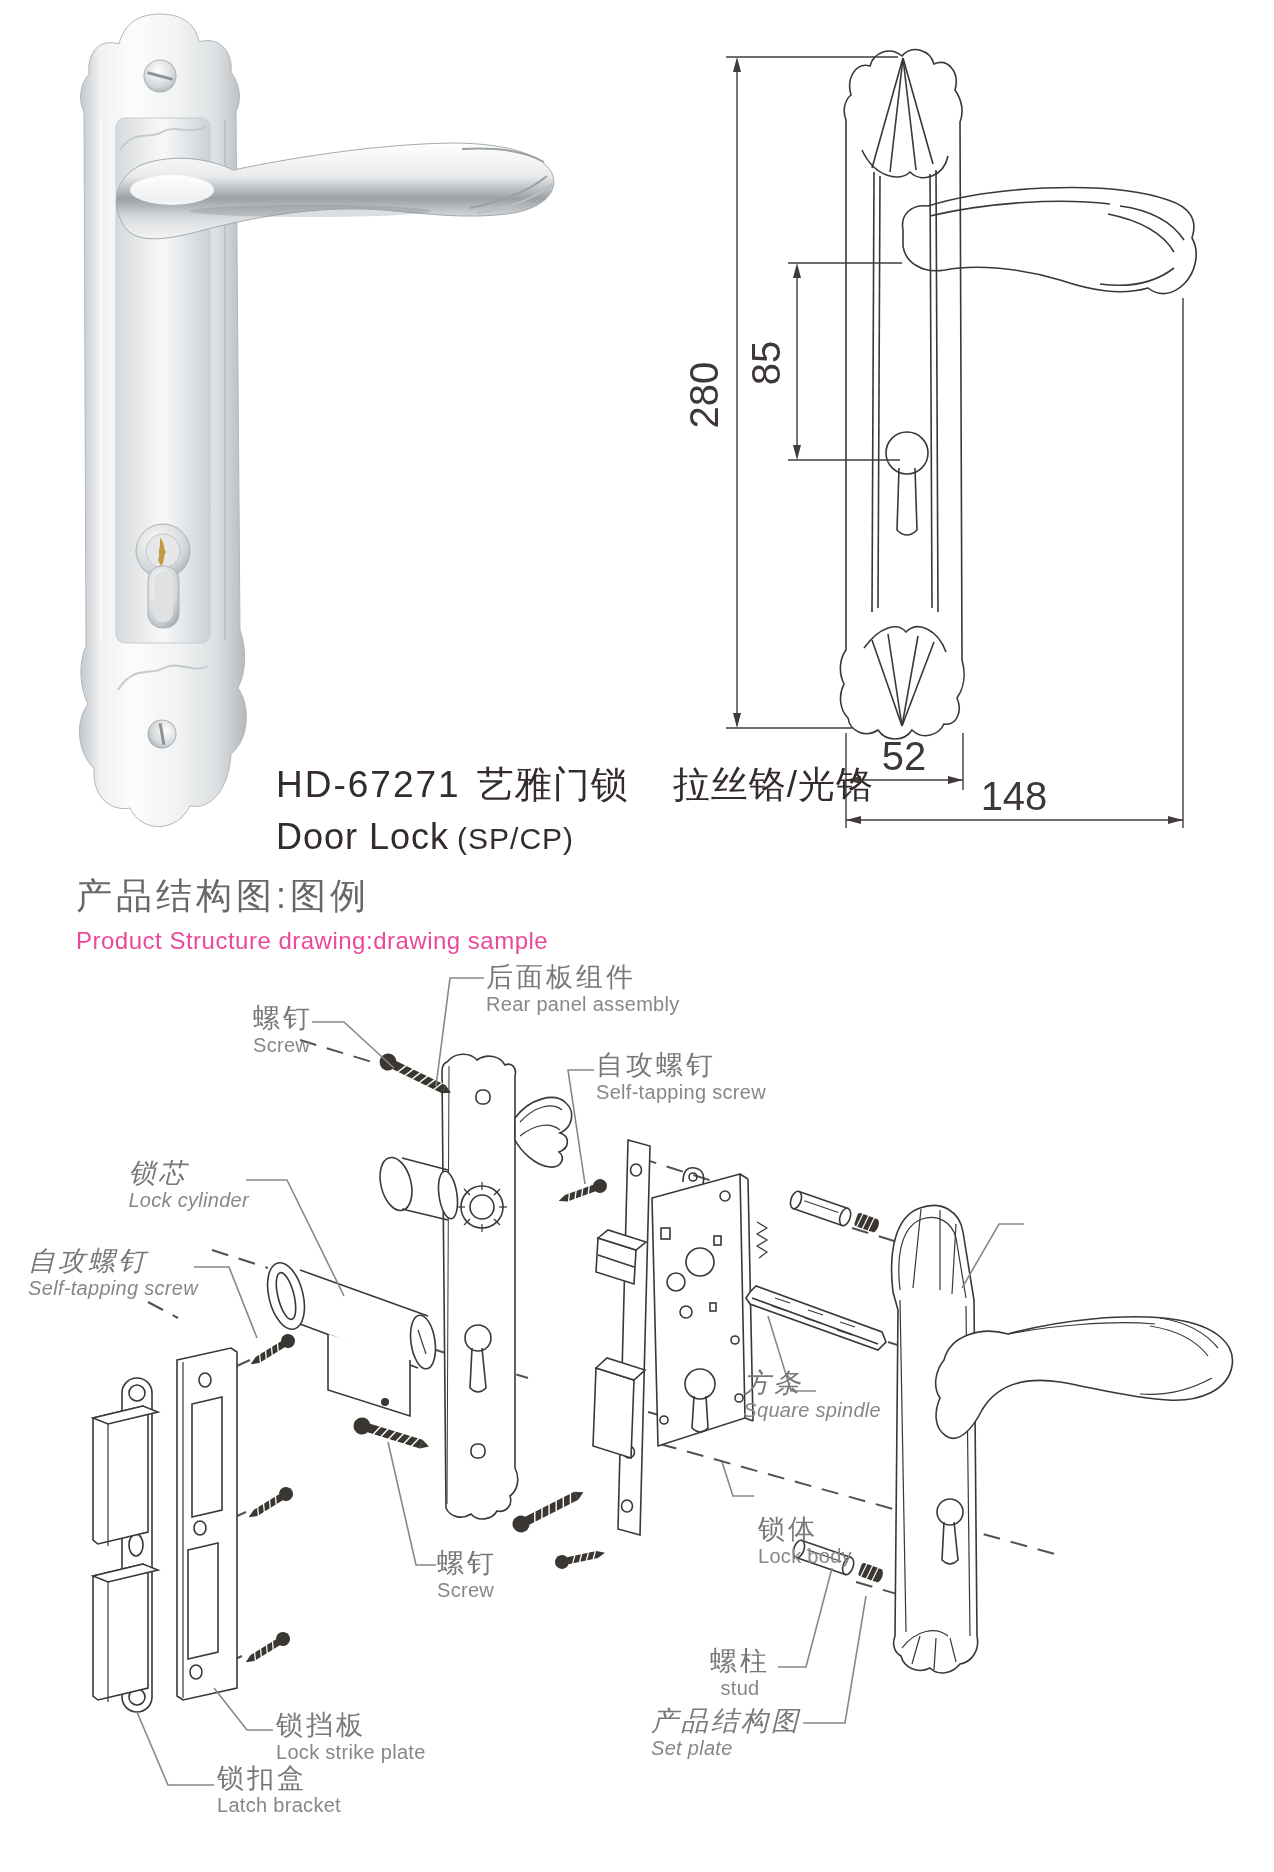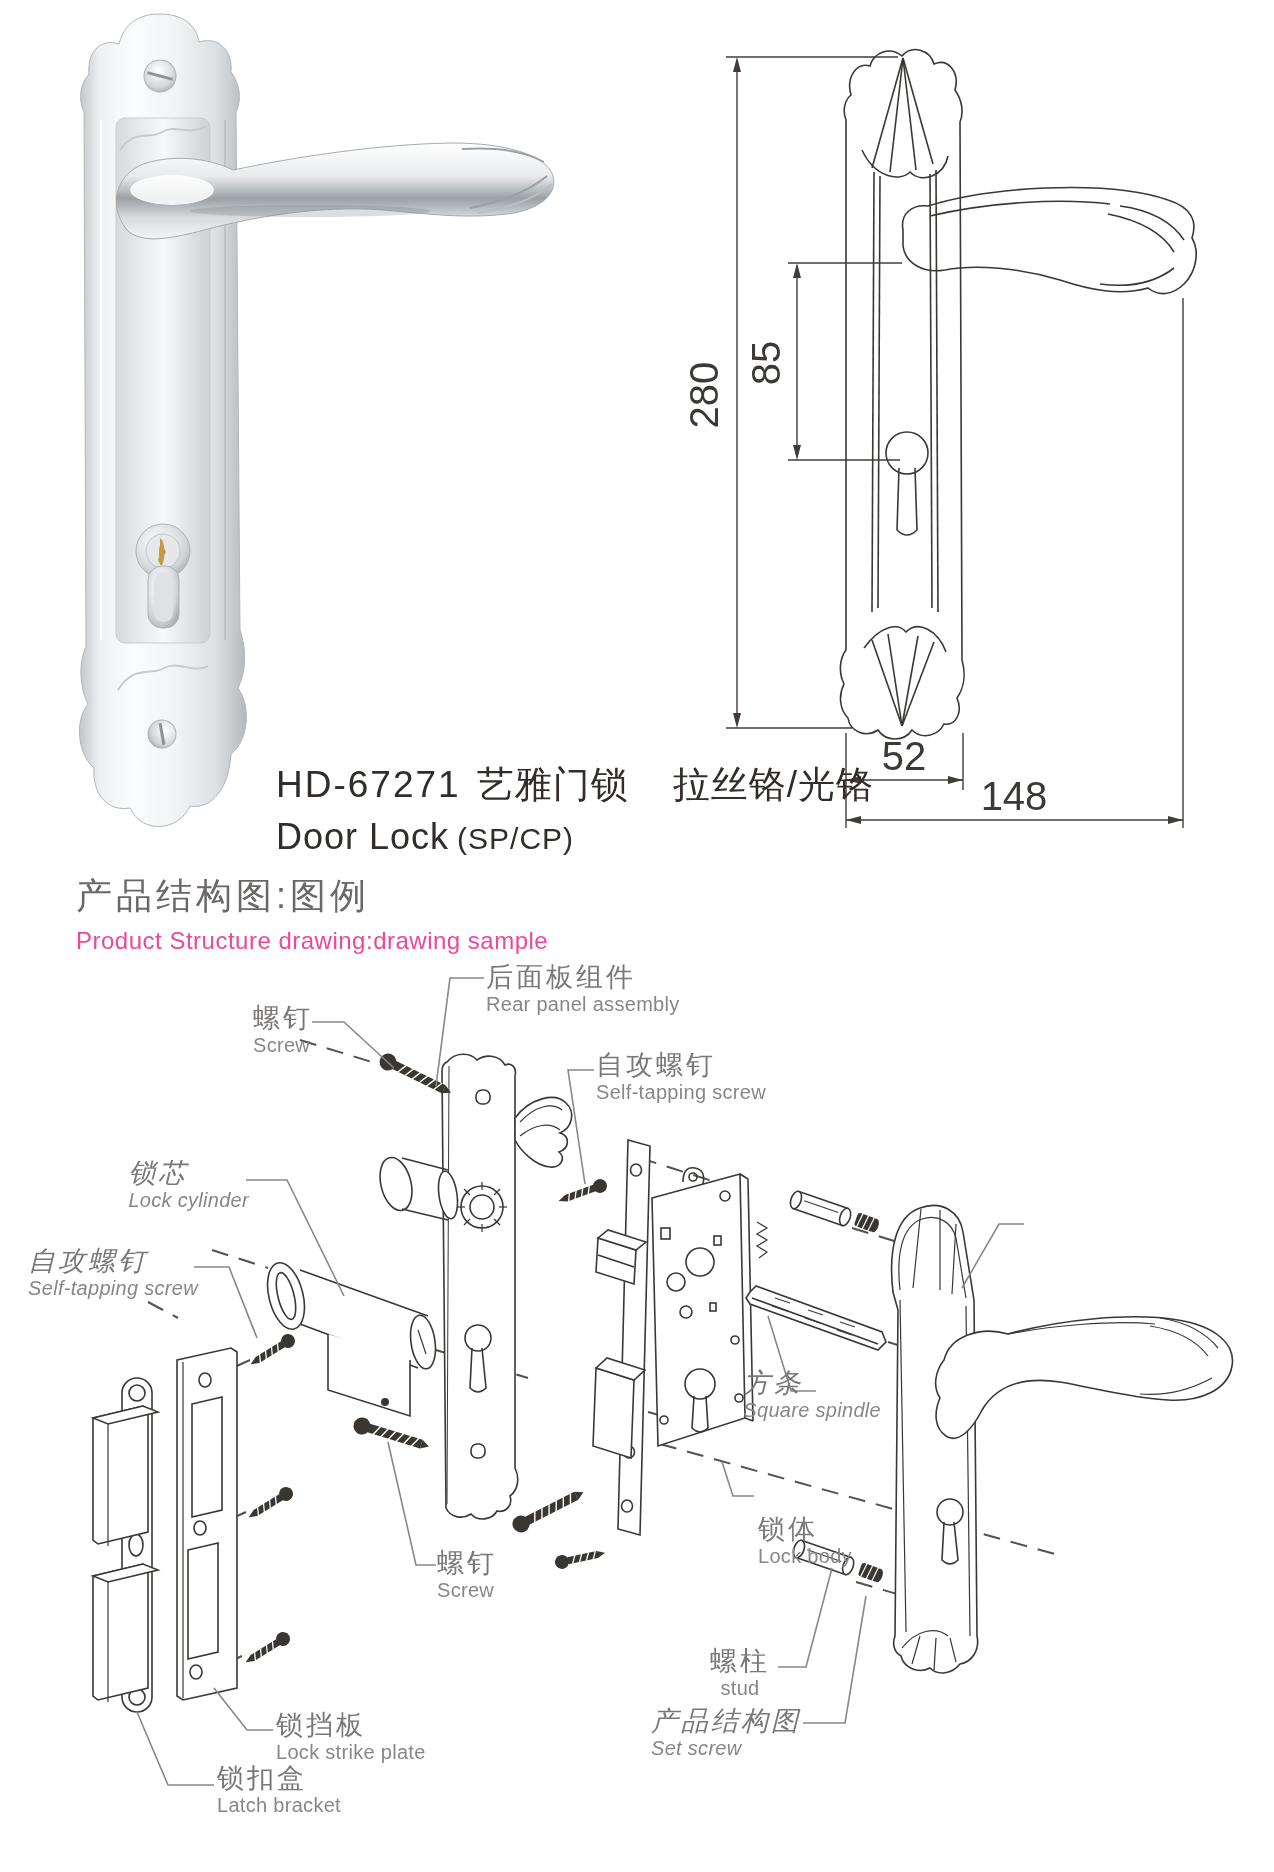--- a/index.html
+++ b/index.html
@@ -451,21 +451,21 @@
   <div class="callout" style="left:437px;top:1548px;">
     <div class="zh">螺钉</div>
     <div class="en">Screw</div>
   </div>
   <div class="callout center" style="left:700px;top:1646px;width:80px;">
     <div class="zh">螺柱</div>
     <div class="en">stud</div>
   </div>
   <div class="callout right" style="right:473px;top:1706px;">
     <div class="zh">产品结构图</div>
-    <div class="en">Set screw</div>
+    <div class="en">Set plate</div>
   </div>
   <div class="callout" style="left:276px;top:1710px;">
     <div class="zh">锁挡板</div>
     <div class="en">Lock strike plate</div>
   </div>
   <div class="callout" style="left:217px;top:1763px;">
     <div class="zh">锁扣盒</div>
     <div class="en">Latch bracket</div>
   </div>
 

